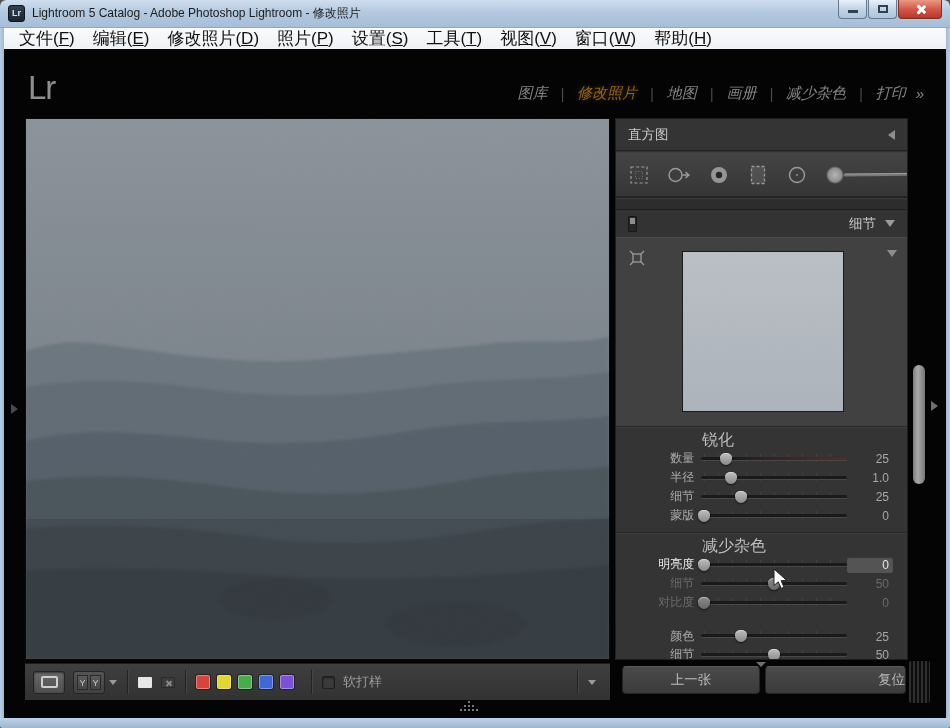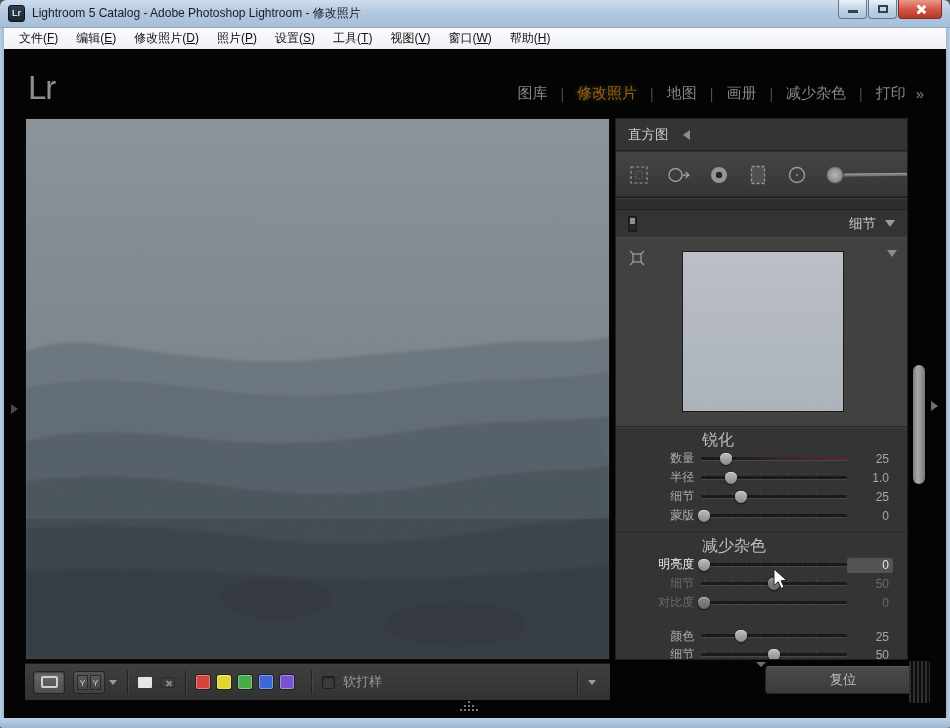--- a/index.html
+++ b/index.html
@@ -13,35 +13,35 @@
   .wbtn{height:19px;border:1px solid #64788e;border-top:none;border-radius:0 0 4px 4px;background:linear-gradient(#e9f2fa,#c2d4e6 50%,#aec4da);margin-left:1px;position:relative;}
   .wbtn.min,.wbtn.max{width:29px;}
   .wbtn.close{width:44px;background:linear-gradient(#e89a86,#d4594a 50%,#b83626);border-color:#7e3022;}
   .glyph-min{position:absolute;left:9px;bottom:5px;width:10px;height:3px;background:#33414f;}
   .glyph-max{position:absolute;left:9px;top:5px;width:10px;height:8px;border:2px solid #33414f;background:transparent;}
   .glyph-close{position:absolute;left:16px;top:4px;width:11px;height:11px;}
   .glyph-close::before,.glyph-close::after{content:"";position:absolute;left:4.5px;top:0;width:2.5px;height:11px;background:#fff;border-radius:1px;}
   .glyph-close::before{transform:rotate(45deg);}
   .glyph-close::after{transform:rotate(-45deg);}
   .menubar{position:absolute;left:4px;top:28px;width:942px;height:21px;background:linear-gradient(#fbfbfc,#eef1f5);display:flex;align-items:center;padding-left:6px;}
-  .menu-item{font-size:12px;color:#111;padding:2px 9px;white-space:nowrap;}
+  .menu-item{font-size:17px;color:#111;padding:2px 9px;white-space:nowrap;}
   .menu-item u{text-decoration:underline;}
   .side-border{position:absolute;top:28px;bottom:0;width:4px;background:linear-gradient(90deg,#b9cfe5,#9fb9d3);}
   .side-border.left{left:0;}
   .side-border.right{right:0;background:linear-gradient(90deg,#9fb9d3,#b9cfe5);}
   .bottom-border{position:absolute;left:0;right:0;bottom:0;height:10px;background:linear-gradient(#bdd2e7,#9cb7d2);}
   
   .content{position:absolute;left:4px;top:49px;width:942px;height:669px;background:#040404;overflow:hidden;}
   
   .lr-logo{position:absolute;left:24px;top:20px;font-size:33px;color:#8e8e8e;letter-spacing:-1px;}
   .hdr-id{position:absolute;left:73px;top:21px;}
   .hdr-app{font-size:10.5px;color:#9a9a9a;letter-spacing:.3px;}
   .hdr-promo{font-size:15px;color:#ababab;margin-top:1px;display:flex;align-items:center;gap:10px;}
   .tri-right{width:0;height:0;border-left:6px solid #8a8a8a;border-top:5px solid transparent;border-bottom:5px solid transparent;}
-  .modules{position:absolute;right:22px;top:33px;display:flex;align-items:center;font-size:15px;color:#868686;white-space:nowrap;}
+  .modules{position:absolute;right:22px;top:33px;display:flex;align-items:center;font-size:15px;color:#868686;white-space:nowrap;font-style:italic;}
   .module{padding:2px 2px;}
   .module.active{color:#a16207;text-shadow:0 0 6px rgba(255,255,255,.25);}
   .mod-div{color:#4e4e4e;margin:0 11px;font-size:14px;}
   .mod-overflow{color:#8a8a8a;margin-left:8px;}
   
   .photo{position:absolute;left:21px;top:69px;width:585px;height:542px;border:1px solid #0a0a0a;}
   .photo svg{display:block;}
   
   .toolbar{position:absolute;left:21px;top:614px;width:585px;height:37px;background:linear-gradient(#3f3f3f,#323232);border-top:1px solid #1c1c1c;display:flex;align-items:center;padding:0 8px;}
   .tb-btn{height:23px;border:1px solid #242424;border-radius:3px;background:linear-gradient(#545454,#414141);display:flex;align-items:center;justify-content:center;}
@@ -54,21 +54,21 @@
   .flag.pick{background:#e6e6e6;}
   .flag.reject{background:#3c3c3c;border:1px solid #2a2a2a;}
   .flag.reject::before,.flag.reject::after{content:"";position:absolute;left:5.5px;top:2px;width:1.5px;height:7px;background:#8a8a8a;}
   .flag.reject::before{transform:rotate(45deg);}
   .flag.reject::after{transform:rotate(-45deg);}
   .swatch{width:14px;height:14px;border-radius:2px;border:1px solid rgba(255,255,255,.35);box-shadow:0 0 0 1px #222;margin-right:7px;}
   .checkbox{width:13px;height:13px;background:#3b3b3b;border:1px solid #1e1e1e;box-shadow:inset 0 1px 2px rgba(0,0,0,.5);border-radius:2px;}
   .softproof-label{font-size:13px;color:#9c9c9c;margin-left:8px;}
   
   .rpanel{position:absolute;left:611px;top:69px;width:293px;height:542px;background:#343434;border:1px solid #1f1f1f;overflow:hidden;}
-  .hist-header{height:31px;display:flex;align-items:center;justify-content:flex-start;padding:0 12px;gap:14px;}
+  .hist-header{height:31px;display:flex;align-items:center;justify-content:space-between;padding:0 12px;gap:14px;}
   .panel-title{font-size:13.5px;color:#c9c9c9;}
   .tri-left{width:0;height:0;border-right:7px solid #8d8d8d;border-top:5px solid transparent;border-bottom:5px solid transparent;}
   .tri-dn{width:0;height:0;border-top:7px solid #9a9a9a;border-left:5px solid transparent;border-right:5px solid transparent;}
   .hr2{height:3px;background:linear-gradient(#1c1c1c,#474747);}
   .toolstrip{height:44px;background:linear-gradient(#444,#363636);border-bottom:1px solid #262626;display:flex;align-items:center;padding:0 10px;gap:13px;}
   .group-gap{height:13px;background:#2d2d2d;border-top:1px solid #1f1f1f;border-bottom:1px solid #202020;box-shadow:inset 0 1px 0 #3b3b3b;}
   .detail-header{height:27px;display:flex;align-items:center;padding:0 12px;gap:9px;background:#333;}
   .pswitch{width:9px;height:16px;background:#262626;border:1px solid #171717;border-radius:1px;position:relative;margin-right:auto;}
   .pswitch::before{content:"";position:absolute;left:1px;top:1px;width:5px;height:6px;background:#8f8f8f;}
   .preview-area{height:189px;background:#414141;border-top:1px solid #4a4a4a;position:relative;}
@@ -87,21 +87,21 @@
   .s-track{position:absolute;left:0;right:0;top:8px;height:3px;background:#1a1a1a;border-radius:2px;box-shadow:0 1px 0 #484848;}
   .slider-row.tint-red .s-track{background:linear-gradient(90deg,#1a1a1a 0 18%,#3c2424 55%,#512c2c 100%);}
   .s-thumb{position:absolute;top:3.5px;width:12px;height:12px;margin-left:-6px;background:linear-gradient(#bdbdbd,#8a8a8a);border-radius:48% 48% 52% 52%/42% 42% 58% 58%;box-shadow:0 1px 2px rgba(0,0,0,.65),inset 0 1px 0 rgba(255,255,255,.4);}
   .slider-row.disabled .s-thumb{background:linear-gradient(#8a8a8a,#696969);}
   .s-value{margin-left:auto;width:46px;text-align:right;font-size:12px;color:#a6a6a6;padding:1px 4px;border-radius:2px;}
   .slider-row.disabled .s-value{color:#6b6b6b;}
   .s-value.hl{background:#545454;color:#e6e6e6;box-shadow:inset 0 1px 1px rgba(0,0,0,.35);}
   
   .footer-btn{position:absolute;height:28px;background:linear-gradient(#4a4a4a,#3b3b3b);border:1px solid #252525;border-top-color:#5a5a5a;border-radius:4px;color:#bdbdbd;font-size:13.5px;text-align:center;line-height:26px;}
   .btn-prev{left:618px;top:617px;width:138px;}
-  .btn-reset{left:761px;top:617px;width:156px;}
+  .btn-reset{left:761px;top:617px;width:141px;text-align:right;}
   .panel-end-tri{position:absolute;left:752px;top:613px;width:0;height:0;border-top:5px solid #6e6e6e;border-left:5px solid transparent;border-right:5px solid transparent;}
   
   .scroll-thumb{position:absolute;left:909px;top:316px;width:12px;height:119px;border-radius:6px;background:linear-gradient(90deg,#7e7e7e,#a9a9a9 40%,#777);box-shadow:0 0 2px #000;}
   .show-right{position:absolute;left:927px;top:352px;width:0;height:0;border-left:7px solid #6f6f6f;border-top:5px solid transparent;border-bottom:5px solid transparent;}
   .show-left{position:absolute;left:7px;top:355px;width:0;height:0;border-left:7px solid #565656;border-top:5px solid transparent;border-bottom:5px solid transparent;opacity:.85;}
   .ridges{position:absolute;left:905px;top:612px;width:21px;height:42px;background:repeating-linear-gradient(90deg,#2f2f2f 0 2px,#0c0c0c 2px 4px);border-radius:2px;}
   .grip{position:absolute;left:464px;top:656px;width:2px;height:2px;background:#7a7a7a;box-shadow:0 -4px 0 #7a7a7a,-4px 0 0 #7a7a7a,4px 0 0 #7a7a7a,-8px 4px 0 #7a7a7a,-4px 4px 0 #7a7a7a,0 4px 0 #7a7a7a,4px 4px 0 #7a7a7a,8px 4px 0 #7a7a7a;}
   .cursor{position:absolute;left:769px;top:519px;pointer-events:none;}
 </style>
 </head>
@@ -376,20 +376,21 @@
               <span class="s-ticks"></span>
               <span class="s-track"></span>
               <span class="s-thumb" style="left: calc(50%);"></span>
             </span>
             <span class="s-value">50</span>
           </div>
         </div>
     </div>
 
     <span class="panel-end-tri"></span>
+    <div class="footer-btn btn-prev">上一张</div>
     <div class="footer-btn btn-reset">复位</div>
 
     <div class="scroll-thumb"></div>
     <span class="show-right"></span>
     <span class="show-left"></span>
     <div class="ridges"></div>
     <div class="grip"></div>
 
     <svg class="cursor" width="16" height="22" viewBox="0 0 16 22">
       <path d="M1,1 L1,17.5 L5.2,13.8 L8.2,20.4 L11,19.1 L8.1,12.7 L13.5,12.3 Z" fill="#fff" stroke="#222" stroke-width="1"></path>

